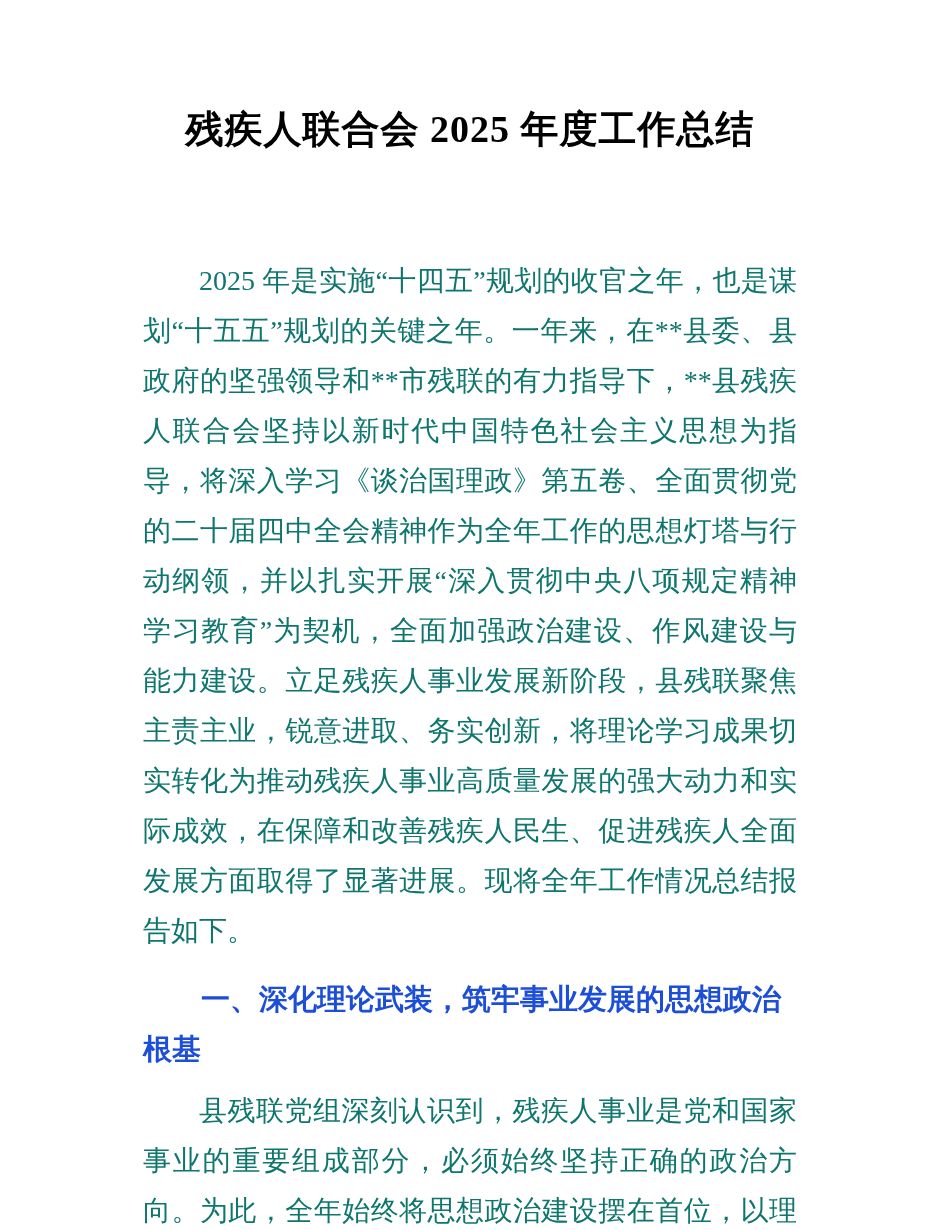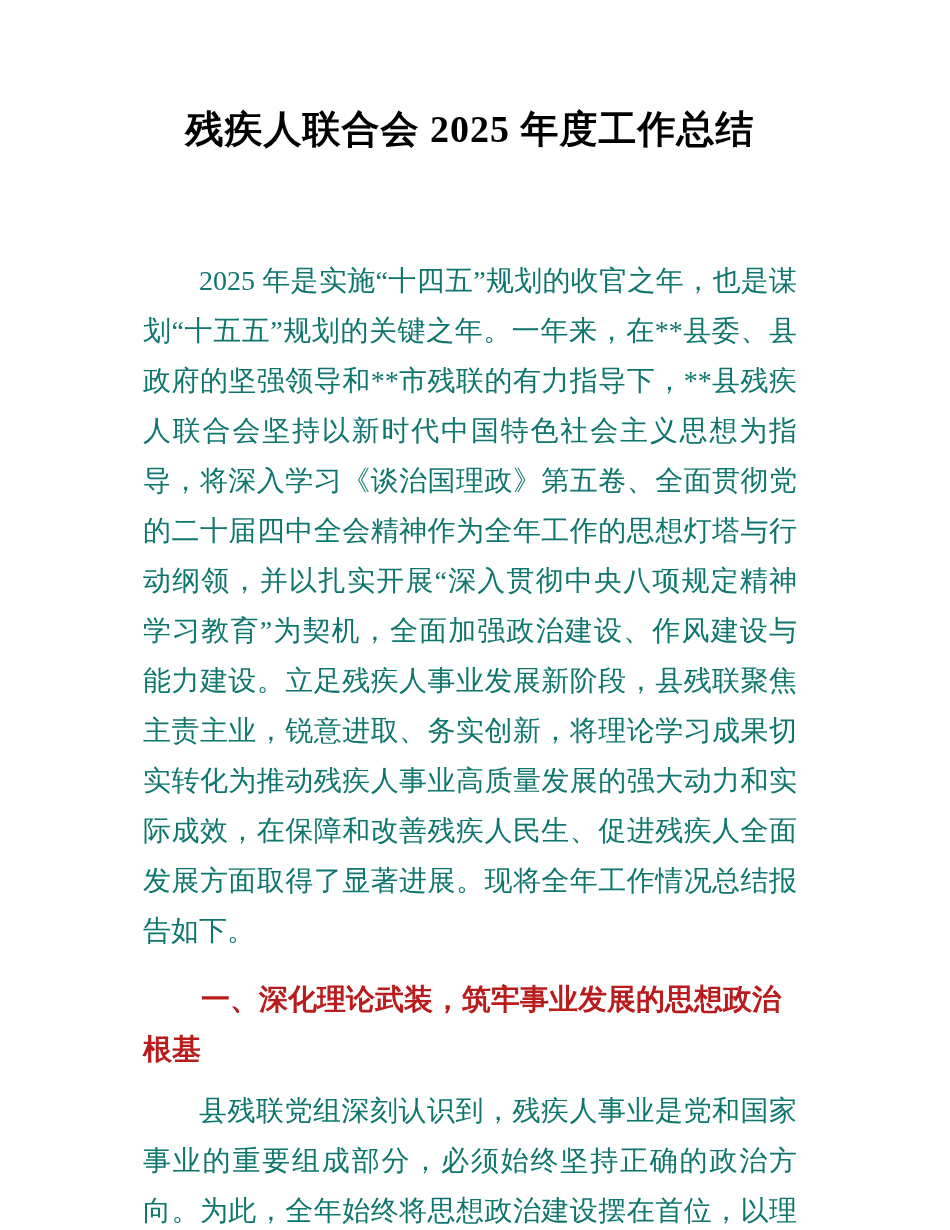--- a/index.html
+++ b/index.html
@@ -46,21 +46,21 @@
     margin-top: 96px;
   }
   .section-heading {
     margin: 18px 0 12px 0;
     font-family: "Liberation Sans", "DejaVu Sans", sans-serif;
     font-weight: 700;
     font-size: 29px;
     line-height: 50px;
     text-indent: 2em;
     text-align: left;
-    color: #b91c1c;
+    color: #1d4ed8;
   }
 </style>
 </head>
 <body>
 
 <div class="page">
 
   <h1 class="doc-title">残疾人联合会 2025 年度工作总结</h1>
 
   <p class="body-para intro-para">2025 年是实施“十四五”规划的收官之年，也是谋划“十五五”规划的关键之年。一年来，在**县委、县政府的坚强领导和**市残联的有力指导下，**县残疾人联合会坚持以新时代中国特色社会主义思想为指导，将深入学习《谈治国理政》第五卷、全面贯彻党的二十届四中全会精神作为全年工作的思想灯塔与行动纲领，并以扎实开展“深入贯彻中央八项规定精神学习教育”为契机，全面加强政治建设、作风建设与能力建设。立足残疾人事业发展新阶段，县残联聚焦主责主业，锐意进取、务实创新，将理论学习成果切实转化为推动残疾人事业高质量发展的强大动力和实际成效，在保障和改善残疾人民生、促进残疾人全面发展方面取得了显著进展。现将全年工作情况总结报告如下。</p>

